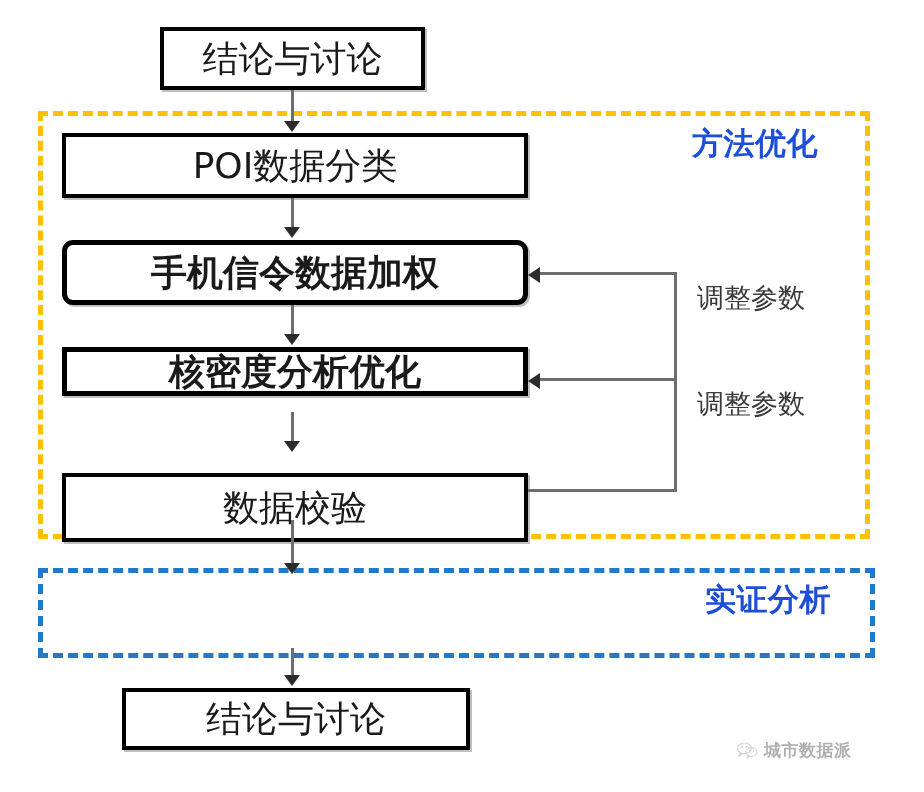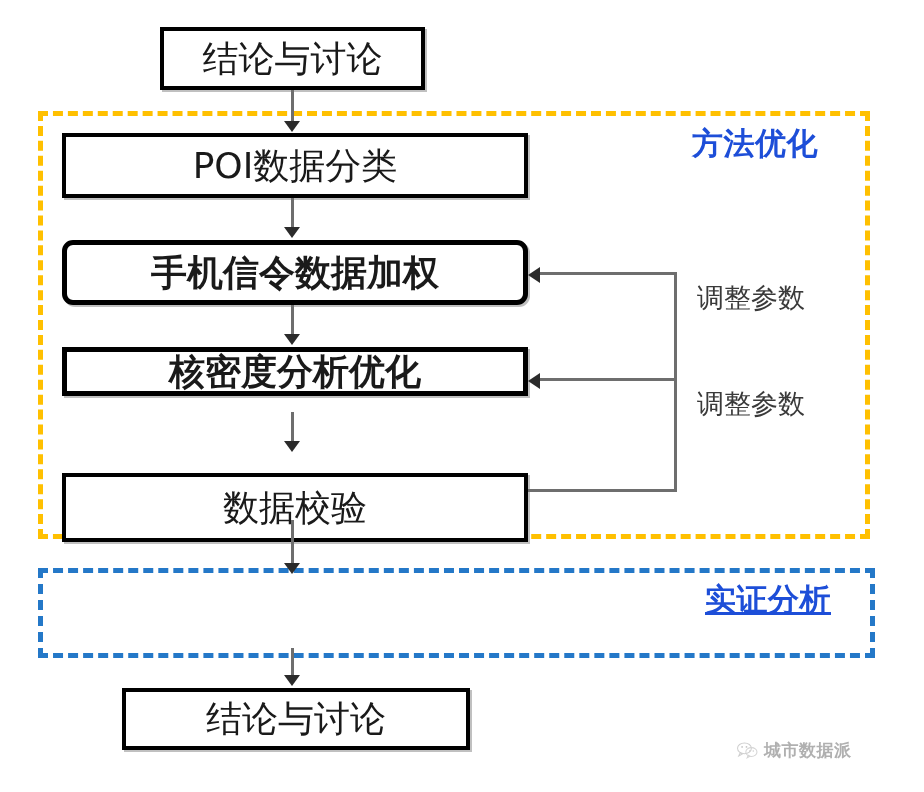--- a/index.html
+++ b/index.html
@@ -50,21 +50,20 @@
     letter-spacing: 0.5px;
     white-space: nowrap;
   }
   .caption-method {
     left: 692px;
     top: 128px;
   }
   .caption-empirical {
     left: 705px;
     top: 584px;
-    text-decoration: underline;
   }
 
   
   .node {
     position: absolute;
     box-sizing: border-box;
     background: #ffffff;
     border: 4px solid #000000;
     display: flex;
     align-items: center;

